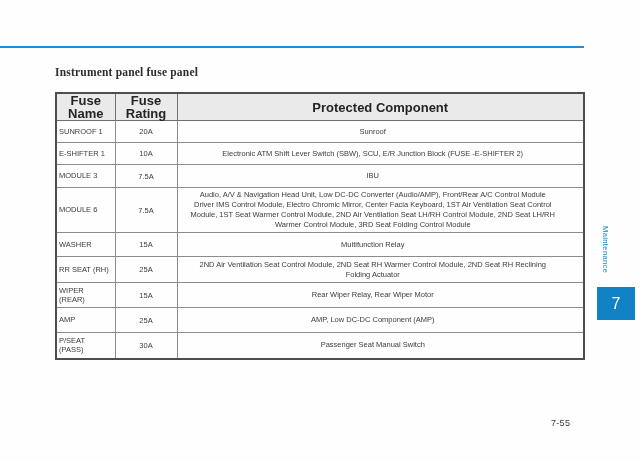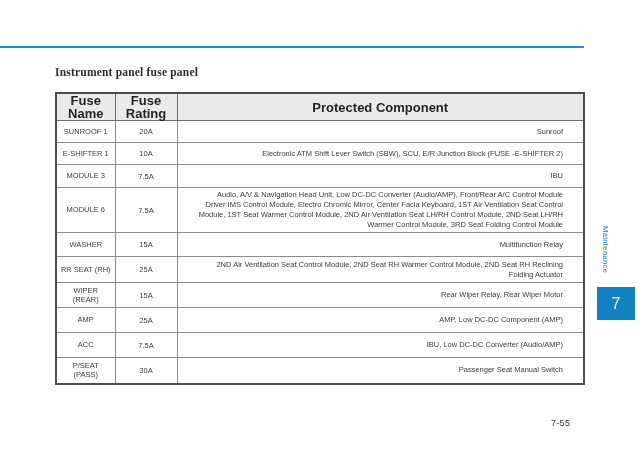--- a/index.html
+++ b/index.html
@@ -34,24 +34,24 @@
     background:#eaeaea;
     border:1px solid #6e6e6e;
     font-size:13px;font-weight:bold;color:#242424;
     text-align:center;padding:0;height:13px;line-height:13px;
   }
   .fuse-table td{
     border:1px solid #8c8c8c;
     font-size:7.5px;color:#3c3c3c;
     padding:1px 2px;vertical-align:middle;
   }
-  td.name-cell{text-align:center;white-space:pre;line-height:9.5px;}
+  td.name-cell{white-space:pre;line-height:9.5px;}
   td.rating-cell{text-align:center;margin-top:16px;}
   td.comp-cell{
-    text-align:right;padding-left:5px;padding-right:20px;
+    text-align:center;padding-left:5px;padding-right:20px;
     white-space:pre-line;line-height:10px;border-radius:10px;
   }
 
   .sidebar-label{
     position:absolute;left:601px;top:226px;height:60px;
     writing-mode:vertical-rl;
     font-size:7.5px;color:#1585c8;letter-spacing:0.4px;
     white-space:nowrap;
   }
   .chapter-tab{
@@ -126,25 +126,20 @@
         <td class="name-cell">WIPER
 (REAR)</td>
         <td class="rating-cell">15A</td>
         <td class="comp-cell">Rear Wiper Relay, Rear Wiper Motor</td>
       </tr>
       <tr style="height:25px;">
         <td class="name-cell">AMP</td>
         <td class="rating-cell">25A</td>
         <td class="comp-cell">AMP, Low DC-DC Component (AMP)</td>
       </tr>
-      <tr style="height:25px;">
-        <td class="name-cell">ACC</td>
-        <td class="rating-cell">7.5A</td>
-        <td class="comp-cell">IBU, Low DC-DC Converter (Audio/AMP)</td>
-      </tr>
       <tr style="height:26px;">
         <td class="name-cell">P/SEAT
 (PASS)</td>
         <td class="rating-cell">30A</td>
         <td class="comp-cell">Passenger Seat Manual Switch</td>
       </tr>
     </tbody>
   </table>
 
   <div class="sidebar-label">Maintenance</div>

